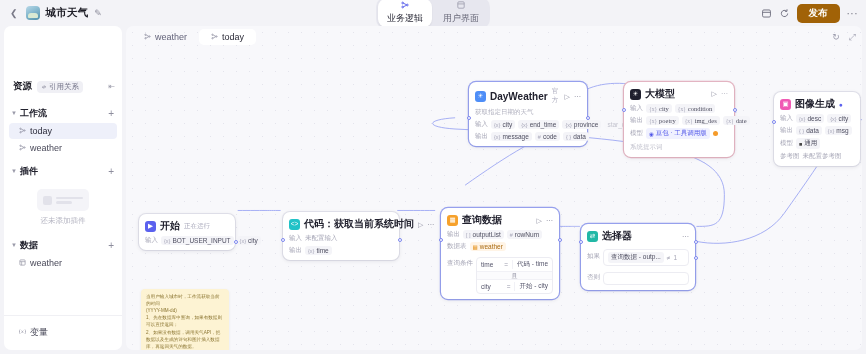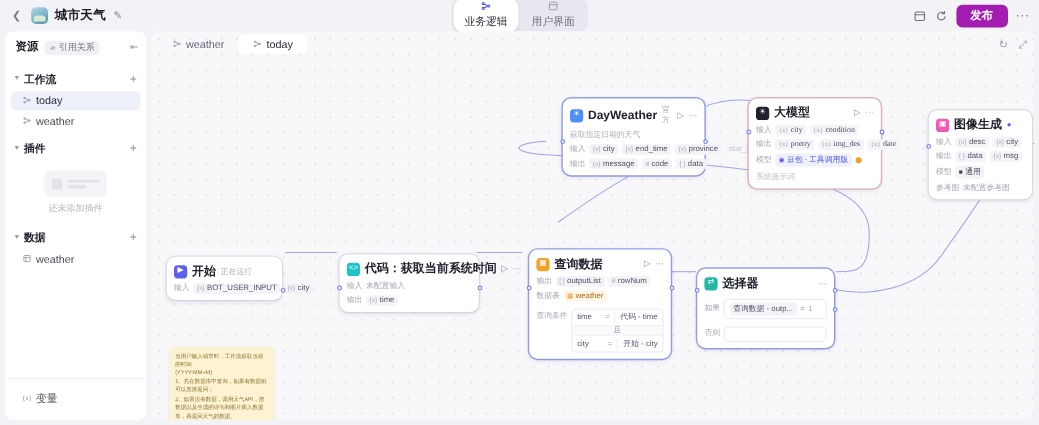--- a/index.html
+++ b/index.html
@@ -39,37 +39,38 @@
     display: flex; align-items: center; gap: 3px;
     font-size: 9px; color: #6b6b7b; padding: 2px 9px; border-radius: 8px; cursor: pointer;
     white-space: nowrap;
     flex-direction: column;
   }
   .seg.active { background: #ffffff; color: #2b2b38; box-shadow: 0 1px 2px rgba(0,0,0,.07); }
 
   .tb-right { margin-left: auto; display: flex; align-items: center; gap: 7px; }
   .tb-icon { font-size: 10px; color: #70707f; cursor: pointer; line-height: 1; }
   .publish-btn {
-    background: #a21caf; color: #fff; font-size: 9.5px; font-weight: bold;
+    background: #a16207; color: #fff; font-size: 9.5px; font-weight: bold;
     padding: 3px 12px; border-radius: 5px; cursor: pointer; border: none;
     font-family: "Liberation Sans", sans-serif;
   }
   .dots { font-size: 10px; color: #70707f; cursor: pointer; letter-spacing: .5px; }
 
   
   .body { flex: 1; display: flex; padding: 0 4px 4px 4px; gap: 4px; min-height: 0; }
 
   
   .sidebar {
     width: 118px; background: #fff; border-radius: 7px;
     display: flex; flex-direction: column; min-height: 0;
   }
   .sb-head {
     display: flex; align-items: center; gap: 5px;
     padding: 7px 7px 5px 9px;
+    margin-top: 47px;
   }
   .sb-head-title { font-size: 9.5px; font-weight: bold; color: #1d1d26; }
   .sb-chip {
     display: flex; align-items: center; gap: 2px;
     background: #f0f0f5; border-radius: 4px; padding: 1px 4px;
     font-size: 7.5px; color: #75758a; cursor: pointer; white-space: nowrap;
   }
   .sb-collapse { margin-left: auto; font-size: 8px; color: #9b9baa; cursor: pointer; }
 
   .sb-scroll { flex: 1; overflow: hidden; padding-bottom: 4px; }

